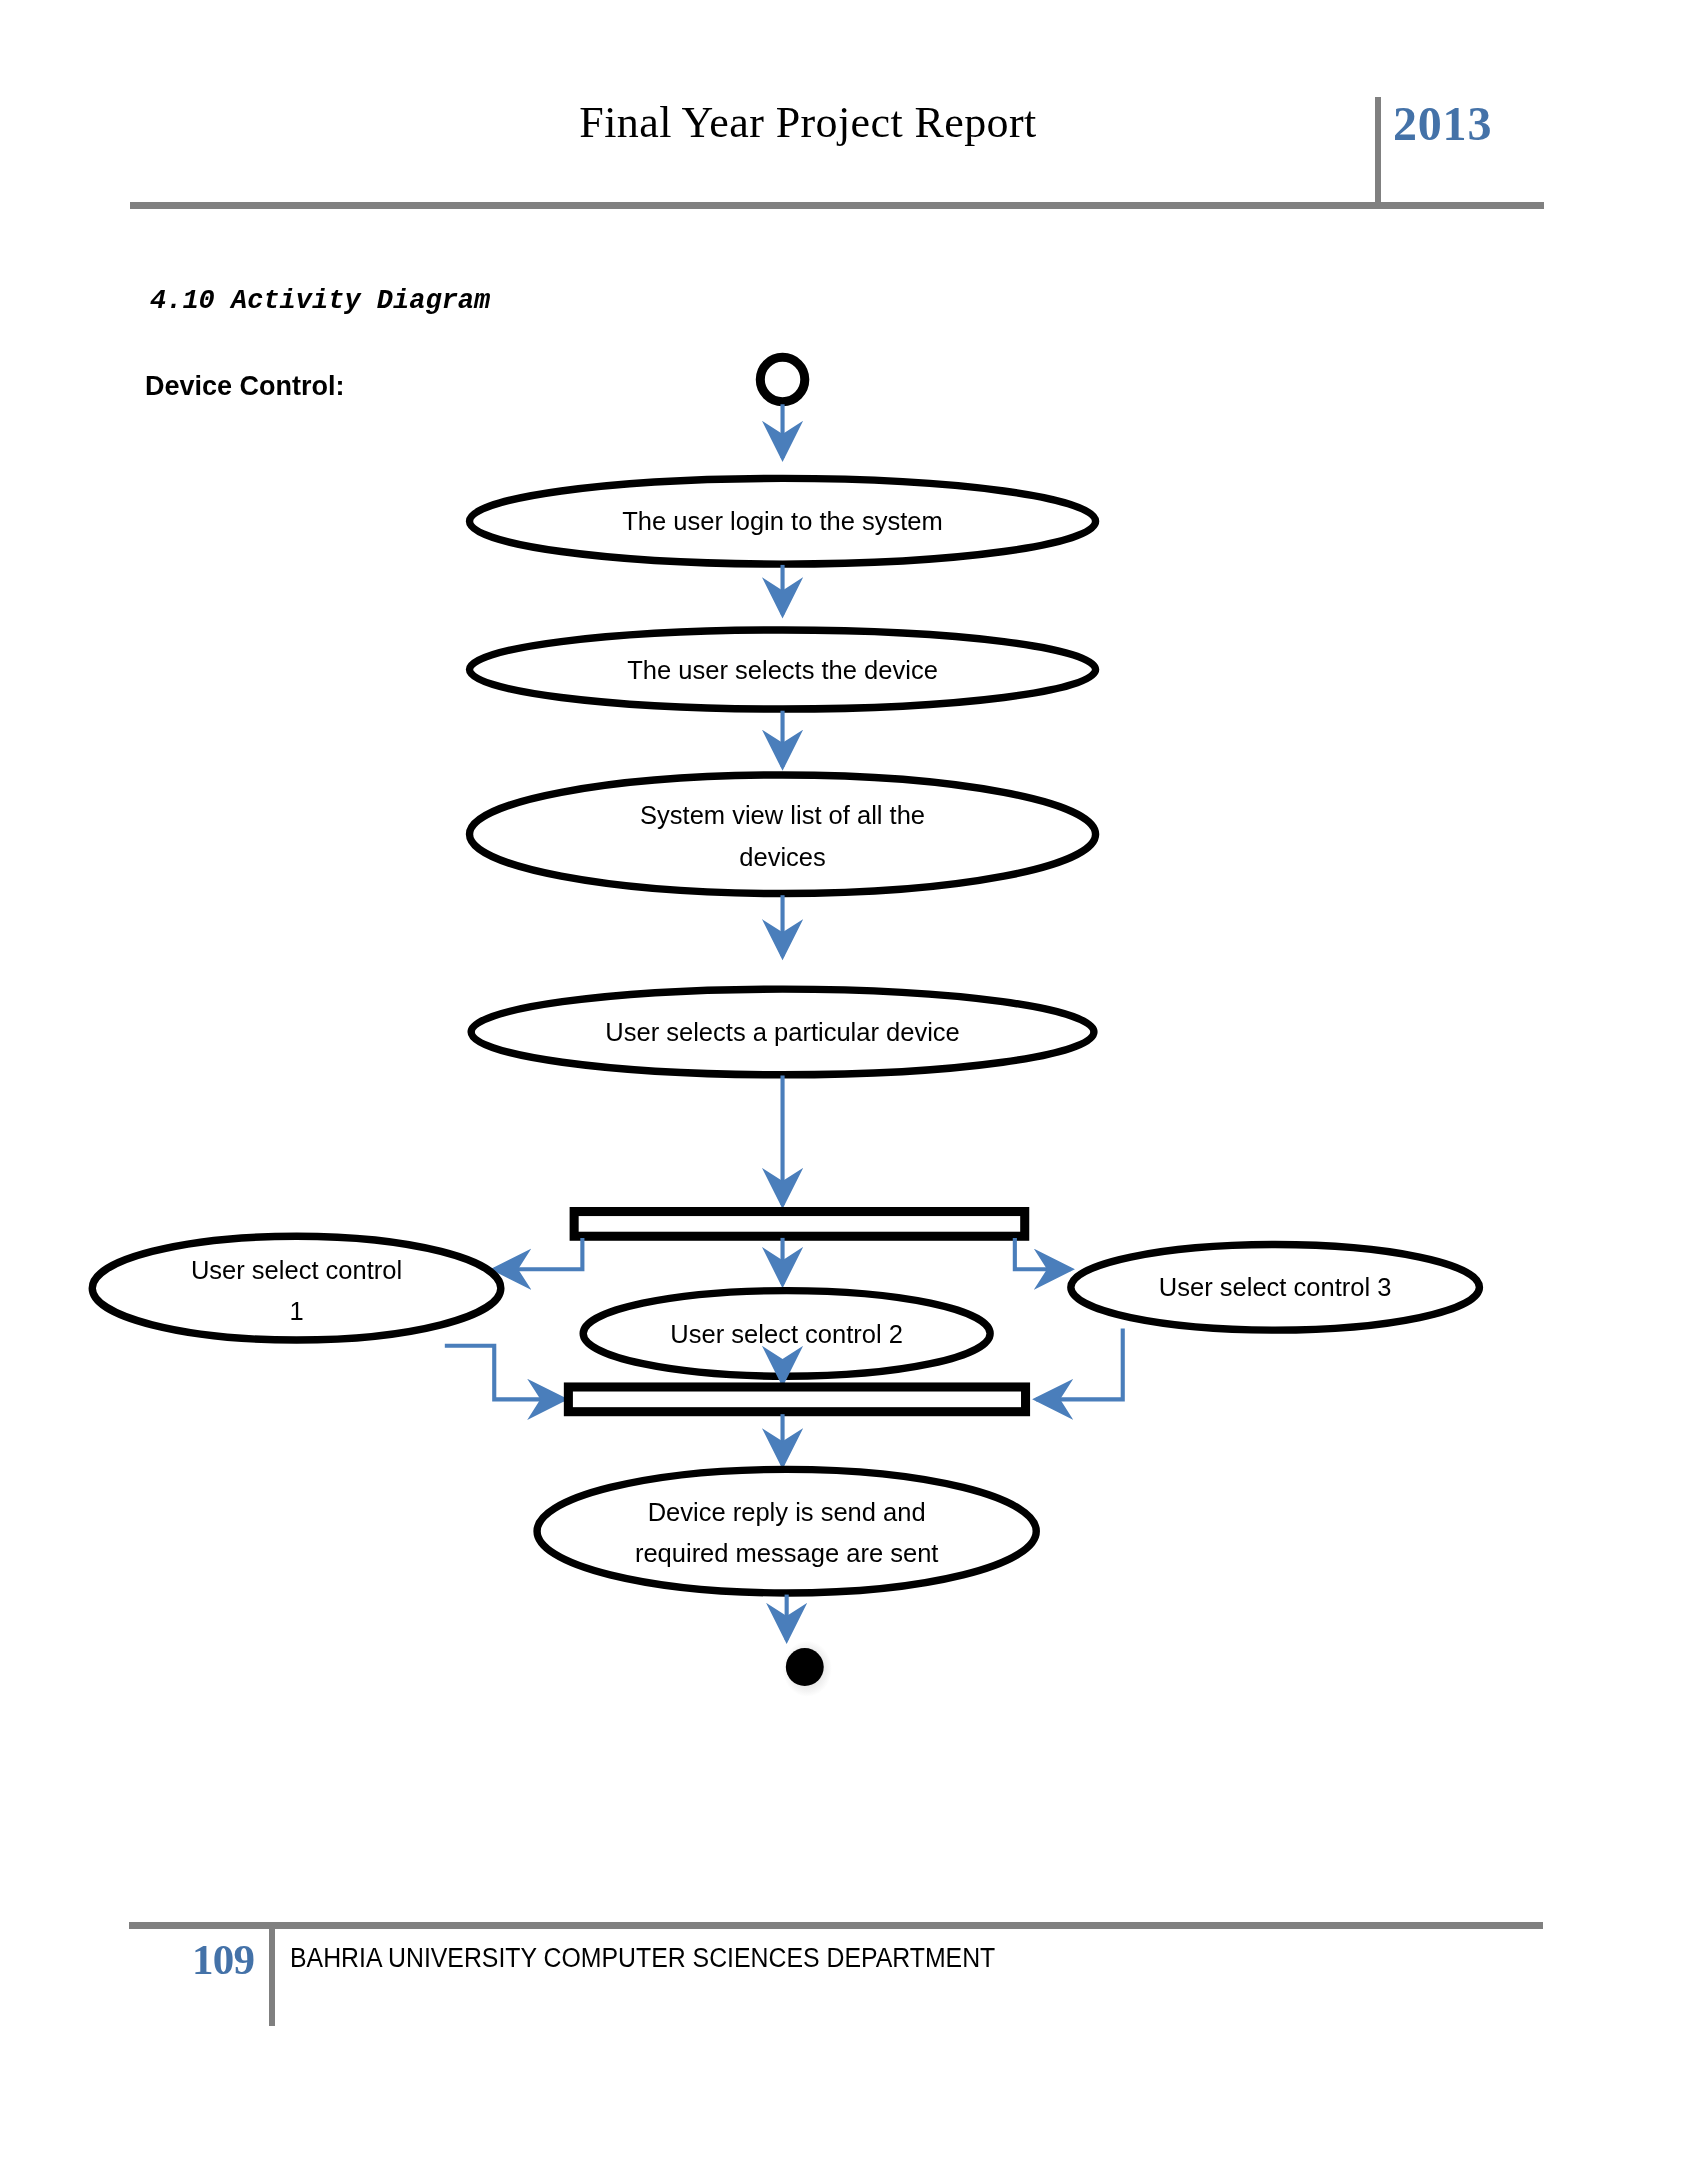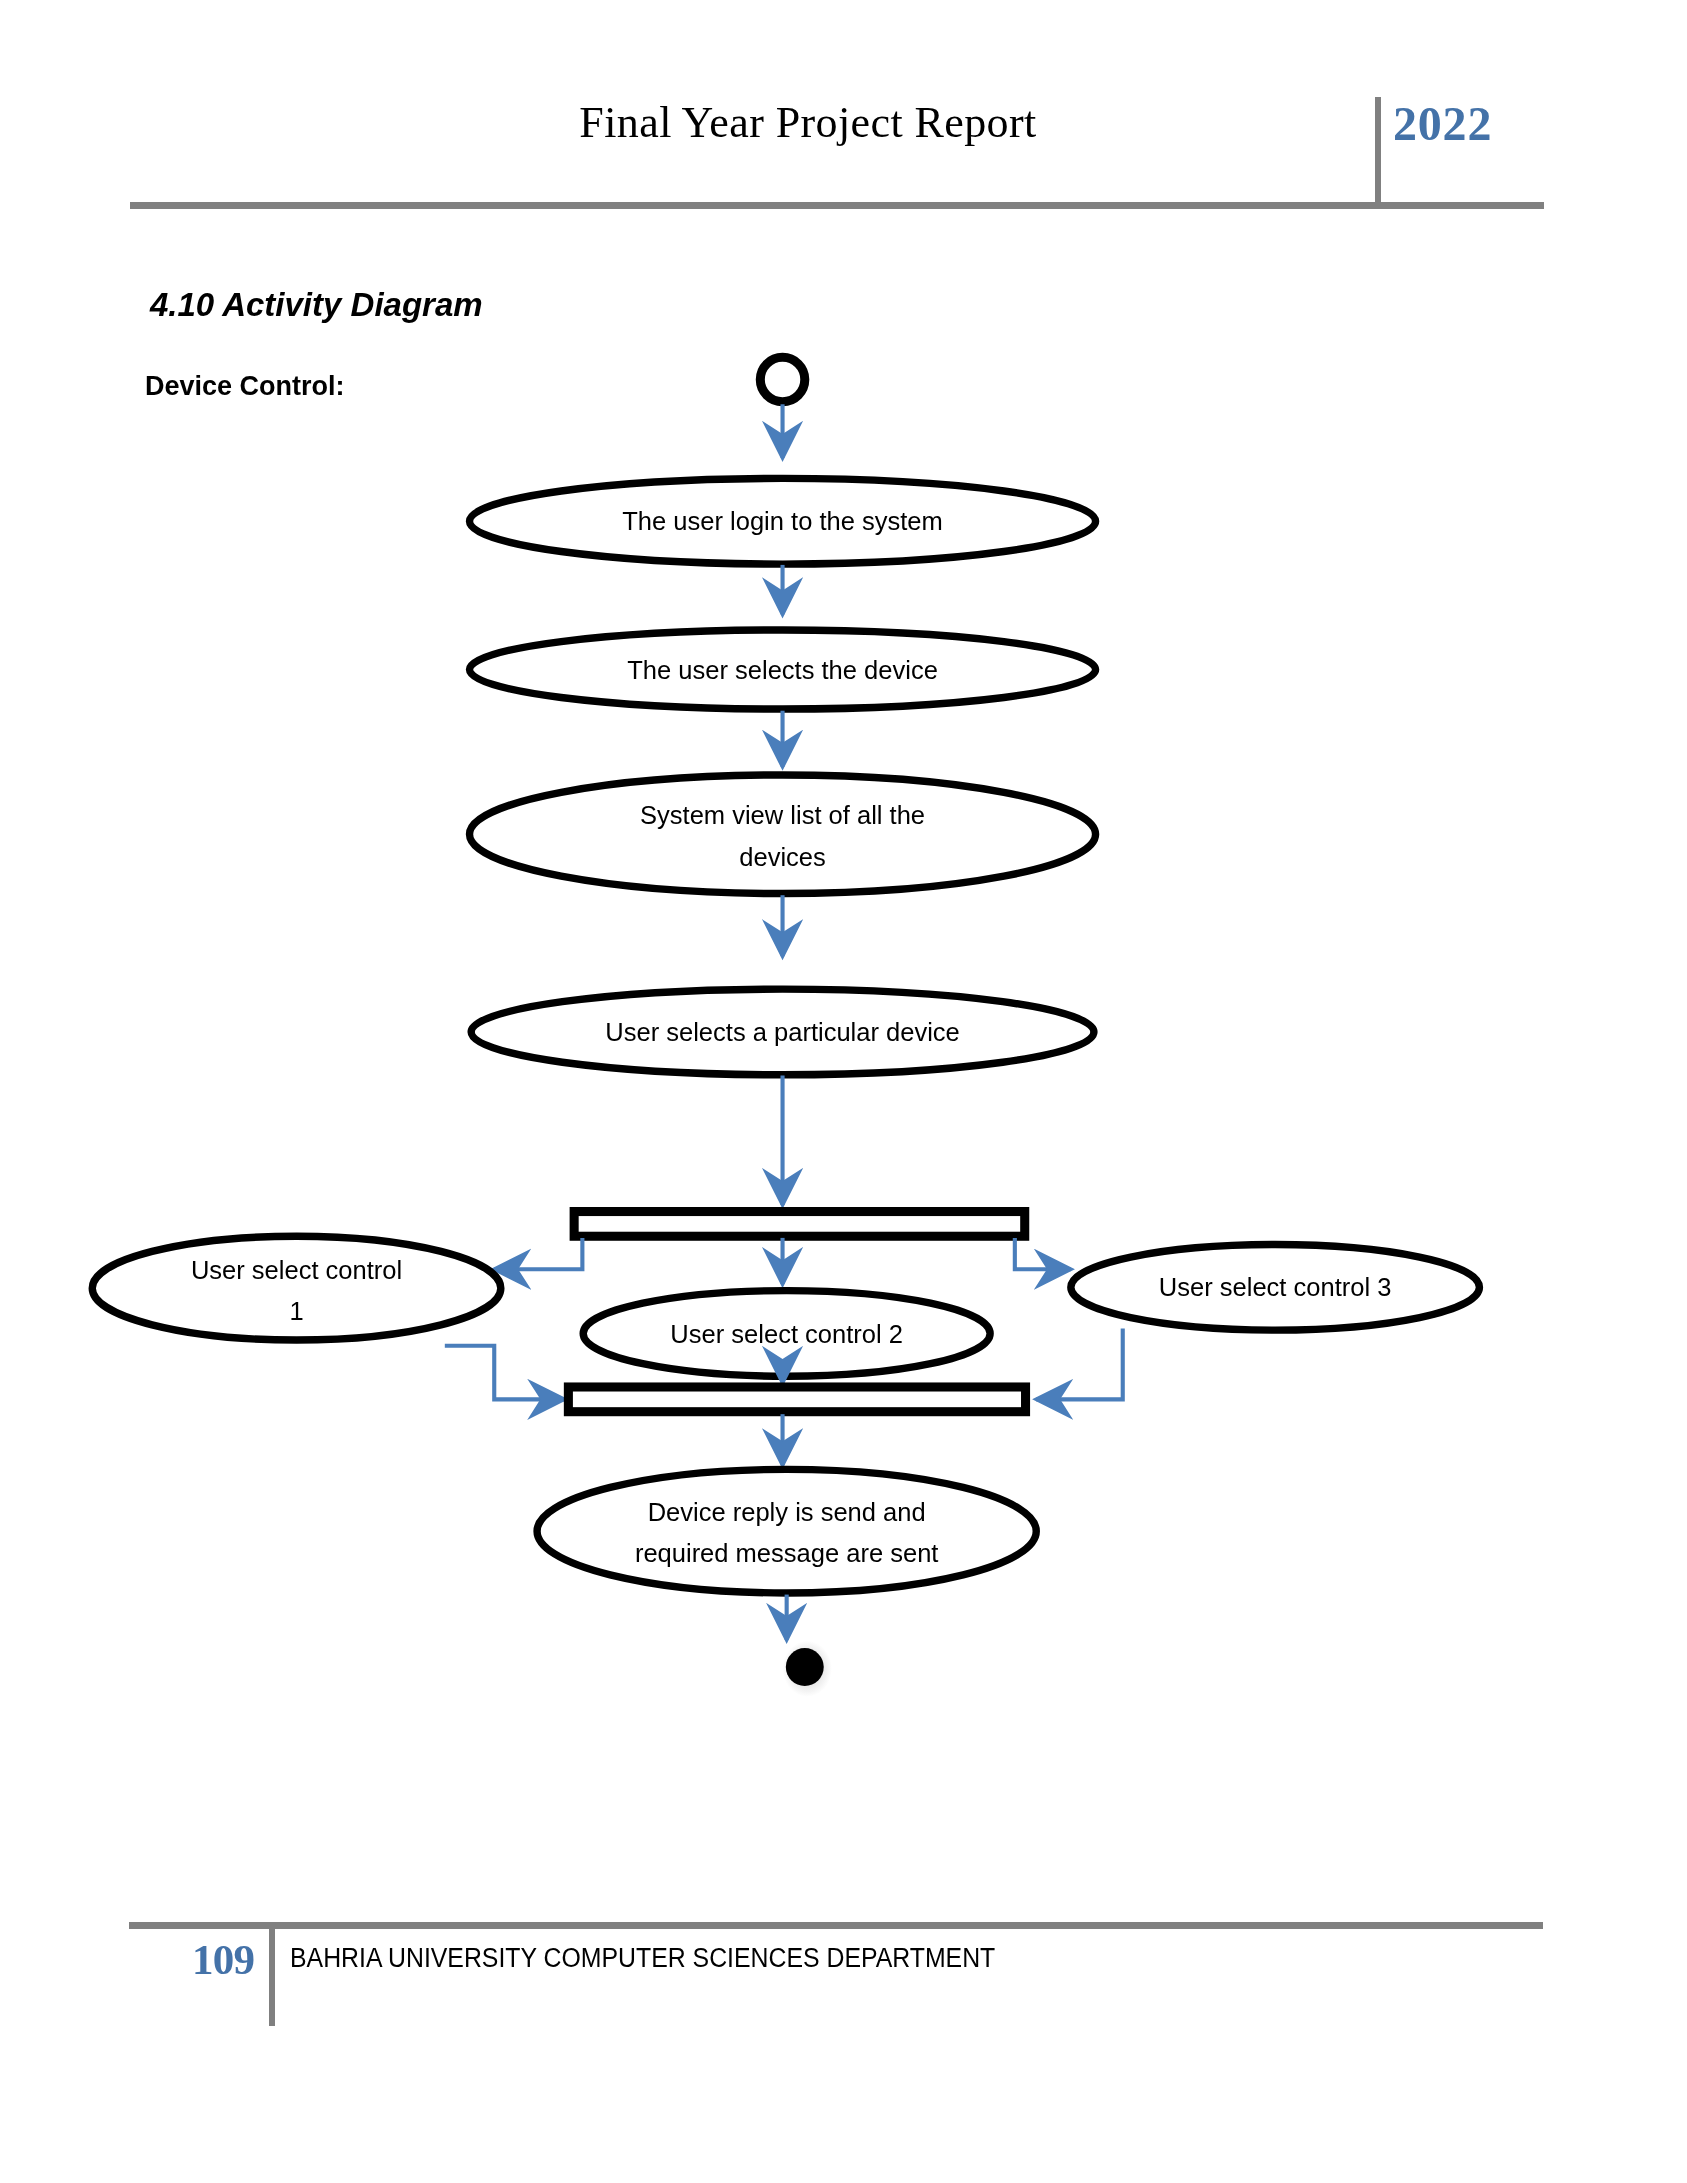--- a/index.html
+++ b/index.html
@@ -62,22 +62,22 @@
     width: 1414px;
     height: 6.6px;
     background: #808080;
   }
 
   
   .section-title {
     position: absolute;
     left: 150px;
     top: 286px;
-    font-family: Liberation Sans, sans-serif;
-    font-size: 33px;
+    font-family: Liberation Mono, monospace;
+    font-size: 27px;
     font-weight: bold;
     font-style: italic;
     color: #000000;
     white-space: nowrap;
   }
   .subsection-title {
     position: absolute;
     left: 145px;
     top: 371px;
     font-family: Liberation Sans, sans-serif;
@@ -152,21 +152,21 @@
   }
 </style>
 </head>
 <body>
 
 <div class="page">
 
   <div class="header">
     <div class="header-title">Final Year Project Report</div>
     <div class="header-vrule"></div>
-    <div class="header-year">2022</div>
+    <div class="header-year">2013</div>
     <div class="header-hrule"></div>
   </div>
 
   <div class="section-title">4.10 Activity Diagram</div>
   <div class="subsection-title">Device Control:</div>
 
   <div class="diagram">
     <svg width="1687" height="1483" viewBox="0 0 2048 1800" xmlns="http://www.w3.org/2000/svg">
       <defs>
         <marker id="arrowblue" markerWidth="12" markerHeight="12" refX="9" refY="5" orient="auto" markerUnits="strokeWidth">

